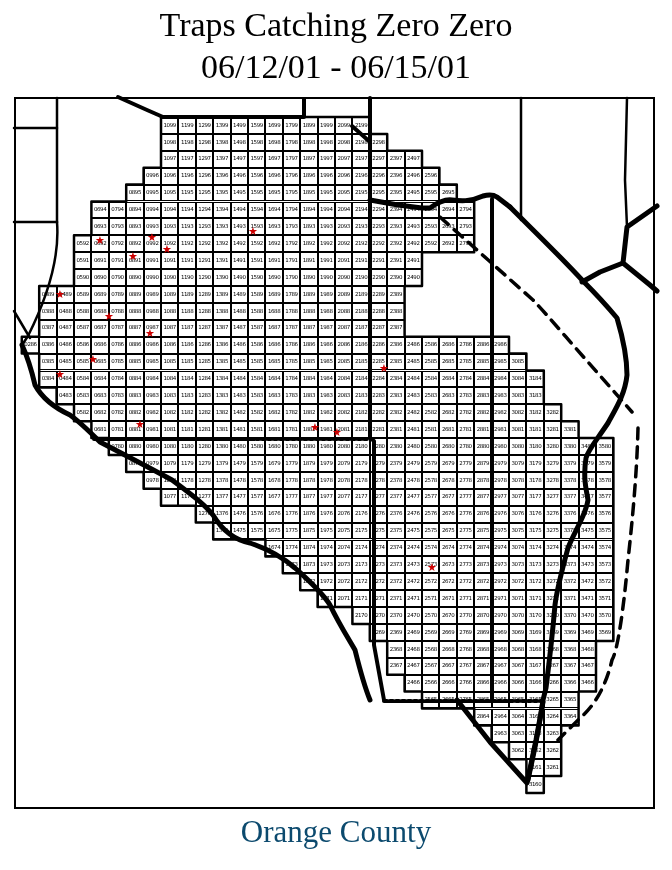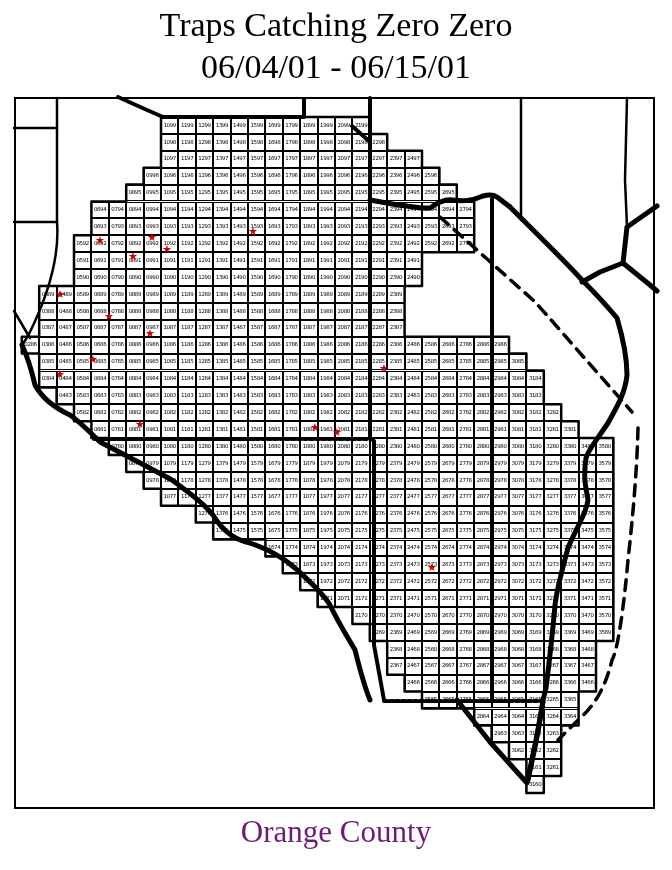--- a/index.html
+++ b/index.html
@@ -1,35 +1,35 @@
 <!DOCTYPE html>
 <html><head>
 <meta charset="utf-8">
 <style>
   html,body{margin:0;padding:0;background:#ffffff;}
   body{width:672px;height:870px;position:relative;font-family:"Liberation Serif",serif;overflow:hidden;}
   .title{position:absolute;left:0;width:672px;text-align:center;color:#000;}
   #title-line1{top:6px;font-size:34px;}
   #title-line2{top:48px;font-size:34px;}
-  #footer-label{position:absolute;left:0;top:814px;width:672px;text-align:center;font-size:31px;color:#701a75;}
+  #footer-label{position:absolute;left:0;top:814px;width:672px;text-align:center;font-size:31px;color:#0c4a6e;}
   #map-frame{position:absolute;left:14px;top:97px;width:641px;height:712px;border:2px solid #000;box-sizing:border-box;background:#fff;}
   #map-layer{position:absolute;left:0;top:0;width:672px;height:870px;}
   .cell{position:absolute;box-sizing:border-box;border:1px solid #000;background:#fff;
         display:flex;align-items:center;justify-content:center;
         font-family:"DejaVu Sans",sans-serif;font-size:5.5px;letter-spacing:-0.4px;color:#000;line-height:1;}
   .star{position:absolute;color:#cc0000;font-size:11px;line-height:1;transform:translate(-50%,-55%);
         font-family:"DejaVu Sans",sans-serif;z-index:30;}
   svg.lines{position:absolute;left:0;top:0;z-index:20;pointer-events:none;}
   #grid-cells{position:absolute;left:0;top:0;z-index:5;}
 </style>
 </head>
 <body>
 
 <div class="title" id="title-line1">Traps Catching Zero Zero</div>
-<div class="title" id="title-line2">06/04/01 - 06/15/01</div>
+<div class="title" id="title-line2">06/12/01 - 06/15/01</div>
 
 <div id="map-frame"></div>
 
 <div id="map-layer">
   <div id="grid-cells">
       <div class="cell" style="left:161.0px;top:117.0px;width:17.4px;height:16.9px;">1099</div>
       <div class="cell" style="left:178.4px;top:117.0px;width:17.4px;height:16.9px;">1199</div>
       <div class="cell" style="left:195.8px;top:117.0px;width:17.4px;height:16.9px;">1299</div>
       <div class="cell" style="left:213.2px;top:117.0px;width:17.4px;height:16.9px;">1399</div>
       <div class="cell" style="left:230.6px;top:117.0px;width:17.4px;height:16.9px;">1499</div>

